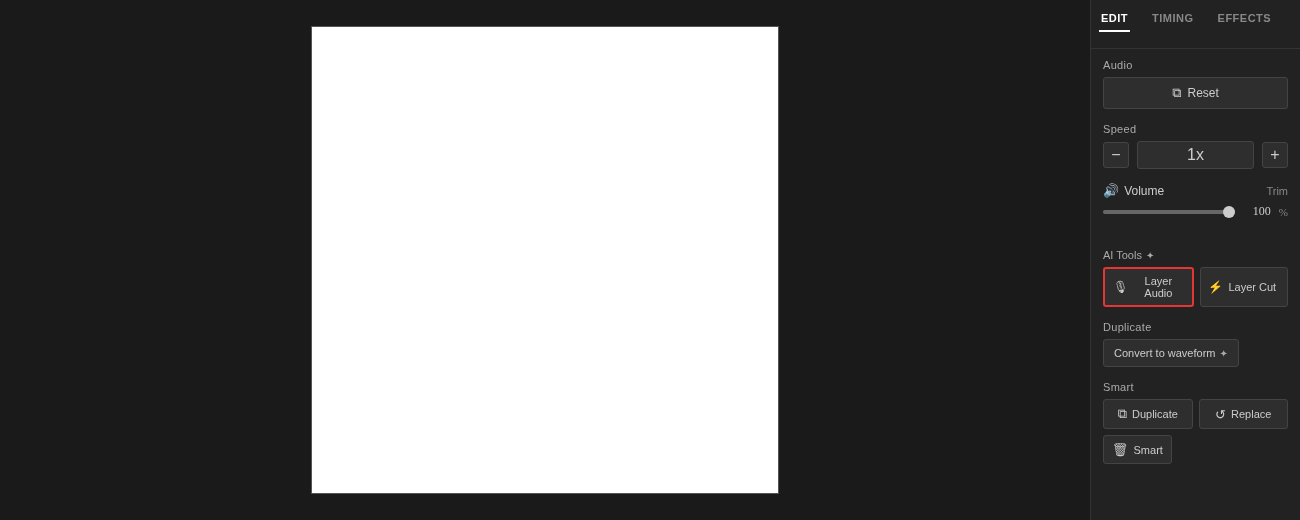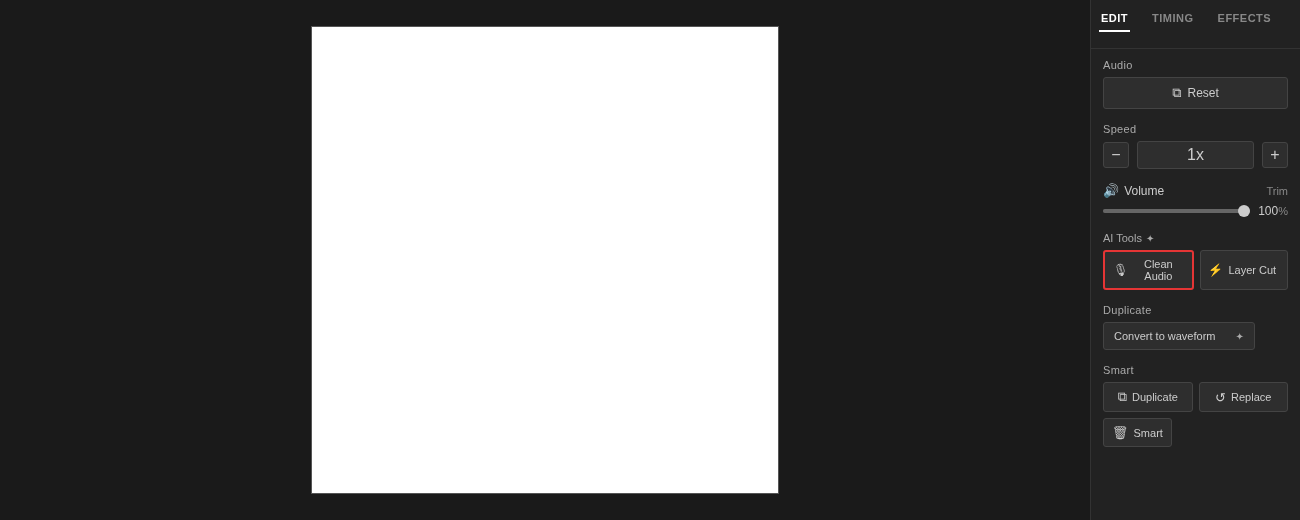--- a/index.html
+++ b/index.html
@@ -147,21 +147,22 @@
       font-size: 11px;
       color: #888;
       cursor: pointer;
       background: none;
       border: none;
     }
 
     .volume-slider-row {
       display: flex;
       align-items: center;
-      gap: 0;
+      gap: 8px;
+      font-family: Liberation Serif, serif;
     }
 
     .slider-track {
       flex: 1;
       height: 4px;
       background: #444;
       border-radius: 2px;
       position: relative;
     }
 
@@ -196,20 +197,21 @@
     }
 
     
     .ai-tools-label {
       display: flex;
       align-items: center;
       gap: 4px;
       font-size: 11px;
       color: #aaa;
       margin-bottom: 6px;
+      margin-top: 16px;
     }
 
     .ai-tools-row {
       display: flex;
       gap: 6px;
     }
 
     .ai-btn {
       background: #2e2e2e;
       border: 1px solid #444;
@@ -232,21 +234,21 @@
     
     .waveform-btn {
       background: #2e2e2e;
       border: 1px solid #444;
       color: #ccc;
       font-size: 11px;
       padding: 7px 10px;
       cursor: pointer;
       display: flex;
       align-items: center;
-      gap: 20px;
+      gap: 4px;
       border-radius: 3px;
     }
 
     
     .layer-row {
       display: flex;
       gap: 6px;
       margin-bottom: 6px;
     }
 
@@ -336,21 +338,21 @@
     </div>
 
     <div class="section-divider">
       <div class="ai-tools-label">
         <span>AI Tools</span>
         <span style="color:#aaa;font-size:10px;">✦</span>
       </div>
       <div class="ai-tools-row">
         <button class="ai-btn active">
           <span style="font-size:12px;">🎙</span>
-          <span>Clean Audio</span>
+          <span>Layer Audio</span>
         </button>
         <button class="ai-btn">
           <span style="font-size:12px;">⚡</span>
           <span>Layer Cut</span>
         </button>
       </div>
     </div>
 
     <div class="section-divider">
       <div class="section-label">Duplicate</div>

